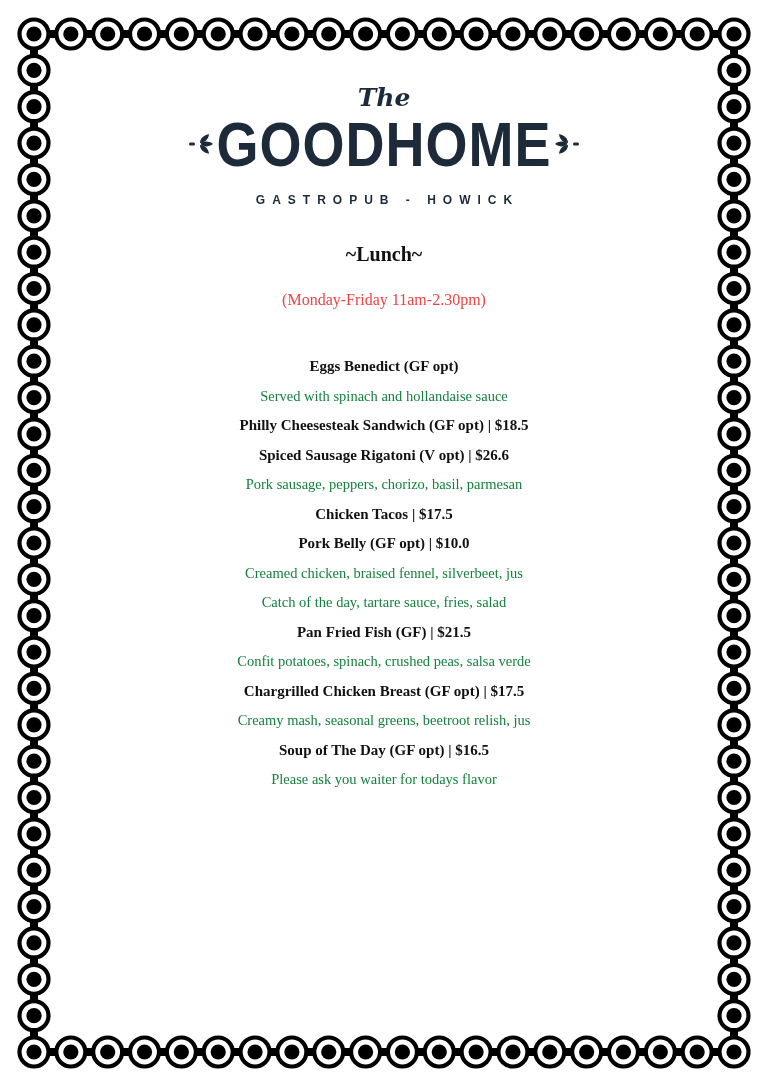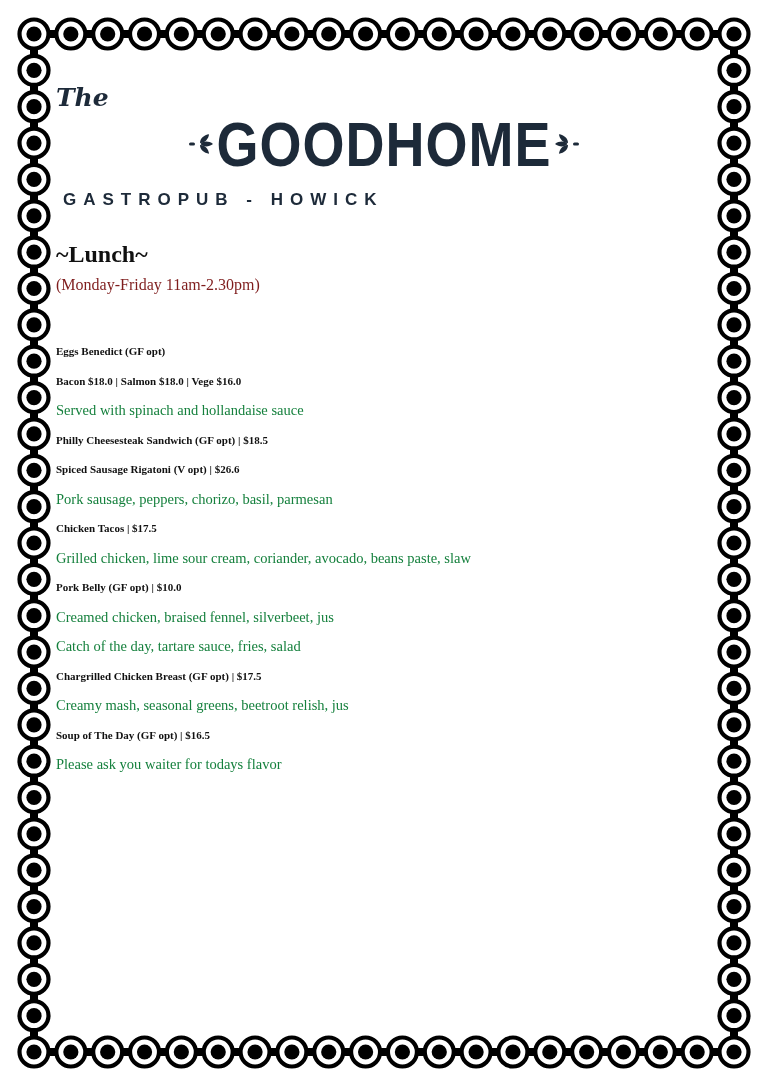--- a/index.html
+++ b/index.html
@@ -20,20 +20,21 @@
     width: 768px;
     height: 1086px;
     pointer-events: none;
   }
 
   .page {
     position: absolute;
     inset: 0;
     padding: 84px 56px 0 56px;
     box-sizing: border-box;
+    text-align: center;
   }
 
   
   .logo { color: #1d2a39; }
   .logo-the {
     font-family: "DejaVu Serif", serif;
     font-style: italic;
     font-weight: bold;
     font-size: 25px;
     line-height: 28px;
@@ -52,48 +53,48 @@
     letter-spacing: 1px;
     transform: scaleY(1.16);
     line-height: 1;
     white-space: nowrap;
   }
   .ornament svg { display: block; }
   .ornament.flip svg { transform: scaleX(-1); }
   .tagline {
     font-family: "Liberation Sans", sans-serif;
     font-weight: bold;
-    font-size: 17px;
+    font-size: 12px;
     letter-spacing: 7px;
     text-indent: 7px; 
     margin-top: 13px;
     line-height: 22px;
   }
 
   
   .menu-title {
     margin-top: 27px;
     font-weight: bold;
-    font-size: 24px;
+    font-size: 20px;
     line-height: 32px;
     color: #111111;
   }
   .menu-hours {
-    margin-top: 5px;
+    margin-top: 20px;
     font-size: 16px;
     line-height: 19px;
-    color: #7f1d1d;
+    color: #ef4444;
   }
 
   
   .menu-list { margin-top: 43px; }
   .menu-item p { margin: 0; line-height: 29.5px; }
   .item-title, .item-variants {
     font-weight: bold;
-    font-size: 11px;
+    font-size: 15px;
     color: #111111;
     font-family: Liberation Serif, serif;
   }
   .item-desc {
     font-size: 14.5px;
     color: #15803d;
   }
 </style>
 </head>
 <body>
@@ -319,42 +320,44 @@
     </div>
     <div class="tagline">GASTROPUB - HOWICK</div>
   </div>
 
   <div class="menu-title">~Lunch~</div>
   <div class="menu-hours">(Monday-Friday 11am-2.30pm)</div>
 
   <div class="menu-list" id="menu-list">
       <div class="menu-item">
         <p class="item-title">Eggs Benedict (GF opt)</p>
-        <p class="item-variants">Bacon $18.0 | Salmon $18.0 | Vege $16.0</p>
         <p class="item-desc">Served with spinach and hollandaise sauce</p>
       </div>
       <div class="menu-item">
         <p class="item-title">Philly Cheesesteak Sandwich (GF opt) | $18.5</p>
       </div>
       <div class="menu-item">
         <p class="item-title">Spiced Sausage Rigatoni (V opt) | $26.6</p>
         <p class="item-desc">Pork sausage, peppers, chorizo, basil, parmesan</p>
       </div>
       <div class="menu-item">
         <p class="item-title">Chicken Tacos | $17.5</p>
-        <p class="item-desc">Grilled chicken, lime sour cream, coriander, avocado, beans paste, slaw</p>
       </div>
       <div class="menu-item">
         <p class="item-title">Pork Belly (GF opt) | $10.0</p>
         <p class="item-desc">Creamed chicken, braised fennel, silverbeet, jus</p>
       </div>
       <div class="menu-item">
         <p class="item-desc">Catch of the day, tartare sauce, fries, salad</p>
       </div>
       <div class="menu-item">
+        <p class="item-title">Pan Fried Fish (GF) | $21.5</p>
+        <p class="item-desc">Confit potatoes, spinach, crushed peas, salsa verde</p>
+      </div>
+      <div class="menu-item">
         <p class="item-title">Chargrilled Chicken Breast (GF opt) | $17.5</p>
         <p class="item-desc">Creamy mash, seasonal greens, beetroot relish, jus</p>
       </div>
       <div class="menu-item">
         <p class="item-title">Soup of The Day (GF opt) | $16.5</p>
         <p class="item-desc">Please ask you waiter for todays flavor</p>
       </div>
     </div>
 
 </div>

